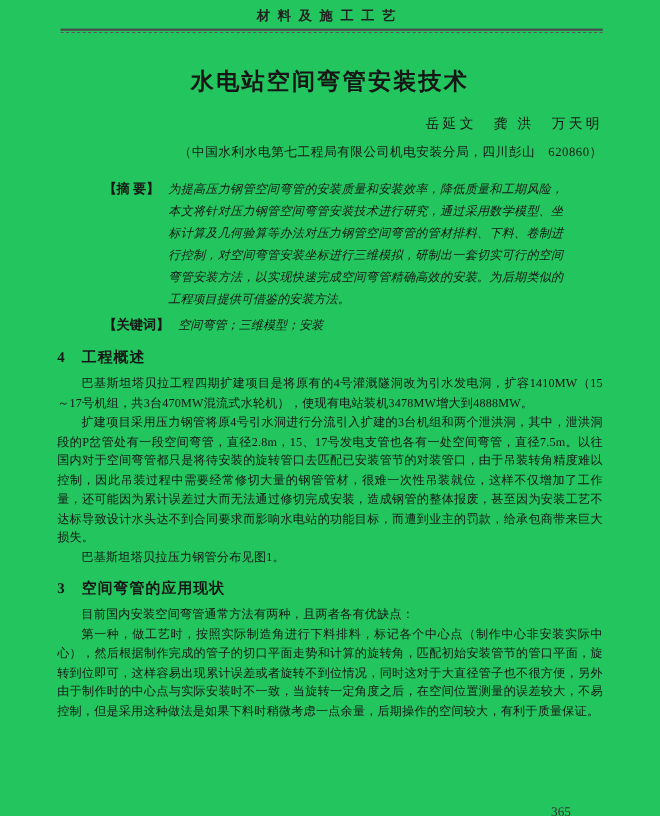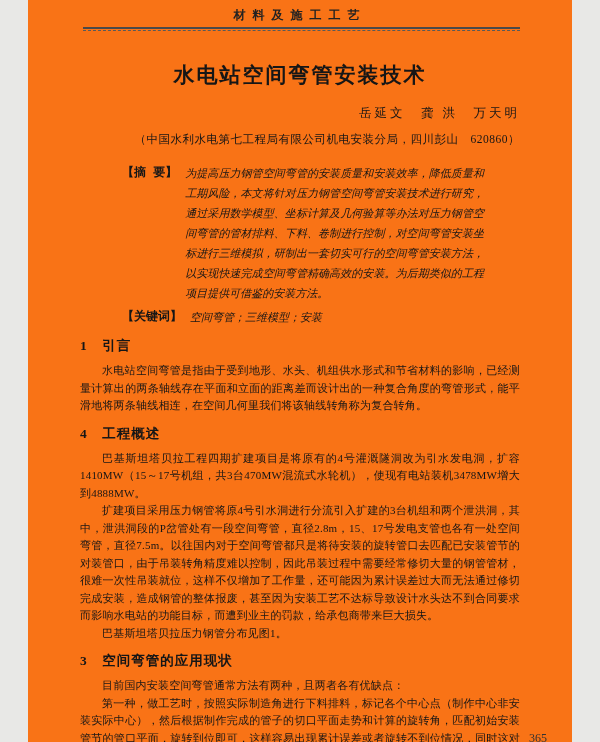--- a/index.html
+++ b/index.html
@@ -1,20 +1,20 @@
 <!DOCTYPE html>
 <html><head>
 <meta charset="utf-8">
 <style>
   html,body { margin:0; padding:0; background:#e8e8e6; }
   .page {
     position:relative;
-    width:544px; height:742px;
+    width:600px; height:742px;
     margin:0 auto;
-    background:#f97316;
+    background:#22c55e;
     overflow:hidden;
     font-family:"Liberation Serif","DejaVu Serif",serif;
     color:#161616;
   }
   .content { padding:5px 52px 0 52px; }
 
   .running-header { text-align:center; }
   .running-header-title {
     font-size:12px; font-weight:bold; letter-spacing:7px; color:#222;
   }
@@ -35,21 +35,21 @@
     font-size:11.5px; letter-spacing:0.5px;
   }
 
   .hang-row {
     display:flex; align-items:flex-start;
     margin:16px 36px 0 42px;
   }
   .hang-row.keywords { margin-top:4px; }
   .block-label {
     flex:0 0 auto; font-weight:bold; font-size:12px;
-    margin-right:8px; white-space:nowrap; padding-top:1px;font-family:Liberation Mono, monospace;
+    margin-right:8px; white-space:nowrap; padding-top:1px;
   }
   .block-text {
     font-size:11px; line-height:20px; text-align:justify;font-style:italic;
   }
 
   .section { margin-top:10px; }
   .section-heading {
     margin:10px 0 7px 0;
     font-size:13.5px; font-weight:bold; letter-spacing:1px;
   }
@@ -86,24 +86,20 @@
     <div class="hang-row abstract">
       <span class="block-label">【摘 要】</span>
       <span class="block-text">为提高压力钢管空间弯管的安装质量和安装效率，降低质量和工期风险，本文将针对压力钢管空间弯管安装技术进行研究，通过采用数学模型、坐标计算及几何验算等办法对压力钢管空间弯管的管材排料、下料、卷制进行控制，对空间弯管安装坐标进行三维模拟，研制出一套切实可行的空间弯管安装方法，以实现快速完成空间弯管精确高效的安装。为后期类似的工程项目提供可借鉴的安装方法。</span>
     </div>
 
     <div class="hang-row keywords">
       <span class="block-label">【关键词】</span>
       <span class="block-text">空间弯管；三维模型；安装</span>
     </div>
 
-    <div class="section">
-      <h2 class="section-heading">1　引言</h2>
-      <p class="para">水电站空间弯管是指由于受到地形、水头、机组供水形式和节省材料的影响，已经测量计算出的两条轴线存在平面和立面的距离差而设计出的一种复合角度的弯管形式，能平滑地将两条轴线相连，在空间几何里我们将该轴线转角称为复合转角。</p>
-    </div>
 
     <div class="section">
       <h2 class="section-heading">4　工程概述</h2>
       <p class="para">巴基斯坦塔贝拉工程四期扩建项目是将原有的4号灌溉隧洞改为引水发电洞，扩容1410MW（15～17号机组，共3台470MW混流式水轮机），使现有电站装机3478MW增大到4888MW。</p>
       <p class="para">扩建项目采用压力钢管将原4号引水洞进行分流引入扩建的3台机组和两个泄洪洞，其中，泄洪洞段的P岔管处有一段空间弯管，直径2.8m，15、17号发电支管也各有一处空间弯管，直径7.5m。以往国内对于空间弯管都只是将待安装的旋转管口去匹配已安装管节的对装管口，由于吊装转角精度难以控制，因此吊装过程中需要经常修切大量的钢管管材，很难一次性吊装就位，这样不仅增加了工作量，还可能因为累计误差过大而无法通过修切完成安装，造成钢管的整体报废，甚至因为安装工艺不达标导致设计水头达不到合同要求而影响水电站的功能目标，而遭到业主的罚款，给承包商带来巨大损失。</p>
       <p class="para">巴基斯坦塔贝拉压力钢管分布见图1。</p>
     </div>
 
     <div class="section">
       <h2 class="section-heading">3　空间弯管的应用现状</h2>

